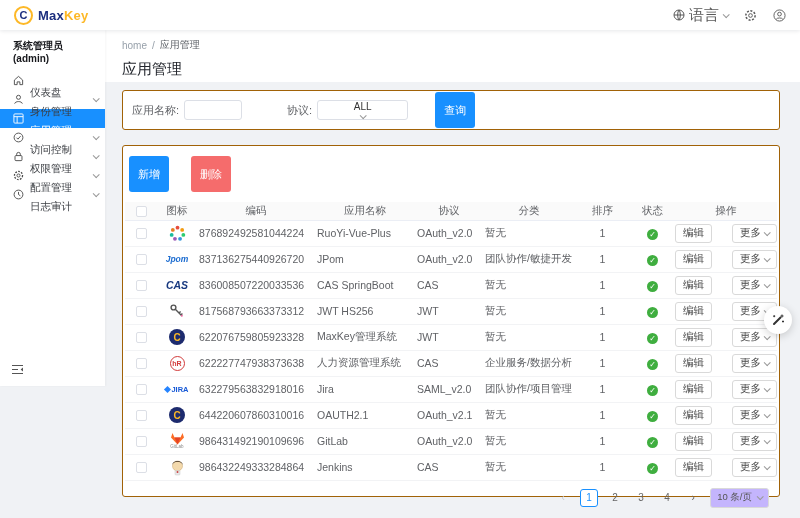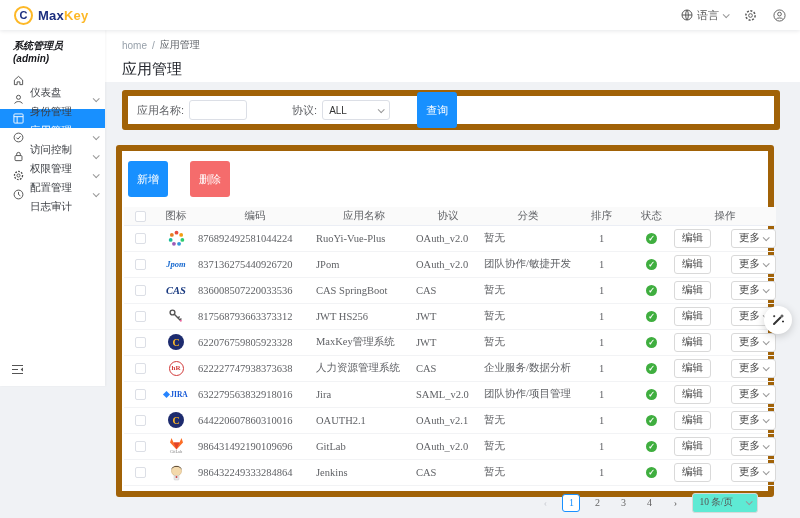--- a/index.html
+++ b/index.html
@@ -7,53 +7,53 @@
   body { font-family:"Liberation Sans","DejaVu Sans",sans-serif; background:#f0f2f5; position:relative; color:#303133; }
 
   
   .topbar { position:absolute; top:0; left:0; right:0; height:30px; background:#fff;
             box-shadow:0 1px 4px rgba(0,21,41,.10); display:flex; align-items:center; padding:0 14px; z-index:20; }
   .logo-c { width:19px; height:19px; border-radius:50%; border:2.5px solid #fdb827; display:flex; align-items:center; justify-content:center; margin-right:5px; }
   .logo-c span { color:#1d2f7f; font-weight:bold; font-size:11px; line-height:1; }
   .brand { font-weight:bold; font-size:13px; letter-spacing:.2px; }
   .brand .max { color:#1d2f7f; } .brand .key { color:#fdb827; }
   .brand-sub { margin-left:7px; font-weight:bold; font-size:13px; color:#4247d6; }
-  .topbar-right { margin-left:auto; display:flex; align-items:center; gap:16px; color:#595959; font-size:11px; }
+  .topbar-right { margin-left:auto; display:flex; align-items:center; gap:16px; color:#595959; font-size:15px; }
   .lang { display:flex; align-items:center; gap:4px; cursor:pointer; }
   .chev { width:5px; height:5px; border-right:1.2px solid #999; border-bottom:1.2px solid #999; transform:rotate(45deg) translateY(-1px); display:inline-block; }
 
   
   .sidebar { position:absolute; top:30px; left:0; width:105px; height:356px; background:#fff; z-index:10;
              box-shadow:1px 0 2px rgba(0,0,0,.04); }
-  .admin { padding:9px 8px 7px 13px; font-size:10px; font-weight:bold; color:#17181c;font-style:italic; }
+  .admin { padding:9px 8px 7px 13px; font-size:10px; font-weight:bold; color:#17181c; }
   .nav-item { height:19px; display:flex; align-items:center; gap:6px; padding:0 7px 0 13px; font-size:10.5px; color:#3a3d42; cursor:pointer; }
   .nav-item svg { flex:0 0 auto; }
   .nav-item .lbl { white-space:nowrap;margin-top:24px; }
   .nav-item .chev { margin-left:auto; }
   .nav-item.active { background:#1890ff; color:#fff; }
   .nav-item.active svg * { stroke:#fff !important; }
   .fold { position:absolute; left:11px; bottom:7px; cursor:pointer; }
 
   
   .main-head { position:absolute; left:105px; top:30px; right:0; height:52px; background:#fff; padding:8px 0 0 17px; }
   .crumb { font-size:10px; color:#97a0aa; display:flex; gap:5px; align-items:center; }
   .crumb .cur { color:#5c6066; }
   .page-title { margin-top:8px; font-size:15px; color:#23262d; }
 
   
-  .card { position:absolute; background:#fff; border:6px solid #a16207; border-radius:3px; }
+  .card { position:absolute; background:#fff; border:1px solid #a16207; border-radius:3px; }
   .search-card { left:122px; top:90px; width:658px; height:40px; display:flex; align-items:center; padding-left:9px; }
   .f-label { font-size:11px; color:#606266; }
   .f-input { width:58px; height:20px; border:1px solid #dcdfe6; border-radius:3px; margin-left:5px; font-size:10px; padding:0 4px; outline:none; }
-  .f-select { width:68px; height:20px; border:1px solid #dcdfe6; border-radius:3px; margin-left:5px; display:flex; align-items:center; justify-content:space-between; padding:0 6px; font-size:10px; color:#333; cursor:pointer; }
+  .f-select { width:91px; height:20px; border:1px solid #dcdfe6; border-radius:3px; margin-left:5px; display:flex; align-items:center; justify-content:space-between; padding:0 6px; font-size:10px; color:#333; cursor:pointer;flex-direction:column; }
   .btn { border:none; border-radius:3px; color:#fff; font-size:11px; height:36px; padding:0 9px; cursor:pointer; font-family:inherit; }
   .btn-blue { background:#1890ff; }
   .btn-red { background:#f56c6c; }
 
-  .main-card { left:116px; top:145px; width:658px; height:352px; padding:10px 2px 0 2px;font-family:Liberation Serif, serif; }
+  .main-card { left:122px; top:145px; width:658px; height:352px; padding:10px 2px 0 2px; }
   .toolbar { display:flex; gap:22px; padding-left:4px; }
 
   
   table { width:652px; border-collapse:collapse; table-layout:fixed; margin-top:10px; font-size:10.5px; color:#606266; }
   thead th { background:#fafafa; height:18px; font-weight:normal; color:#606266; border-bottom:1px solid #ebeef5; font-size:10.5px; text-align:center; }
   tbody td { height:26px; border-bottom:1px solid #f2f3f5; text-align:left; padding:0 2px; overflow:hidden; white-space:nowrap; }
   td.c, th.c { text-align:center; padding:0; }
   .cb { width:11px; height:11px; border:1px solid #dcdfe6; border-radius:2px; background:#fff; display:inline-block; vertical-align:middle; cursor:pointer; }
   .dot-ok { width:11px; height:11px; border-radius:50%; background:#3fae3f; color:#fff; font-size:8px; line-height:11px; display:inline-block; text-align:center; font-weight:bold; }
   .mini-btn { display:inline-flex; align-items:center; justify-content:center; gap:3px; height:19px; padding:0 7px; border:1px solid #d9d9d9; border-radius:3px; background:#fff; font-size:10.5px; color:#4a4a4a; cursor:pointer; font-family:inherit; }
@@ -67,21 +67,21 @@
   .hr-circle { width:15px; height:15px; border-radius:50%; border:1.5px solid #d23b3b; color:#d23b3b; font-weight:bold; font-size:7px; display:flex; align-items:center; justify-content:center; }
   .txt-jira { color:#1558d6; font-weight:bold; font-size:7.5px; display:flex; align-items:center; gap:1px; }
   .jira-dia { width:5px; height:5px; background:#2684ff; transform:rotate(45deg); display:inline-block; }
   .gl-wrap { font-size:4.5px; color:#8a8a8a; line-height:1; display:flex; flex-direction:column; align-items:center; }
 
   
   .pager { display:flex; justify-content:flex-end; align-items:center; gap:8px; margin-top:7px; padding-right:8px; font-size:10px; color:#666; }
   .pg { min-width:18px; height:18px; display:flex; align-items:center; justify-content:center; cursor:pointer; border-radius:3px; }
   .pg.active { border:1px solid #1890ff; color:#1890ff; background:#fff; }
   .pg.dis { color:#c9ccd3; cursor:default; }
-  .pgsize { height:20px; border:1px solid #d9d9d9; border-radius:3px; display:flex; align-items:center; gap:13px; padding:0 6px; font-size:9.5px; color:#555; cursor:pointer; background:#5eead4; }
+  .pgsize { height:20px; border:1px solid #d9d9d9; border-radius:3px; display:flex; align-items:center; gap:5px; padding:0 6px; font-size:9.5px; color:#555; cursor:pointer; background:#c4b5fd; }
 
   
   .fab { position:absolute; left:764px; top:306px; width:28px; height:28px; border-radius:50%; background:#fff;
          box-shadow:0 2px 8px rgba(0,0,0,.18); display:flex; align-items:center; justify-content:center; cursor:pointer; z-index:30; }
 </style>
 </head>
 <body>
 
 <div class="topbar">
   <div class="logo-c">

